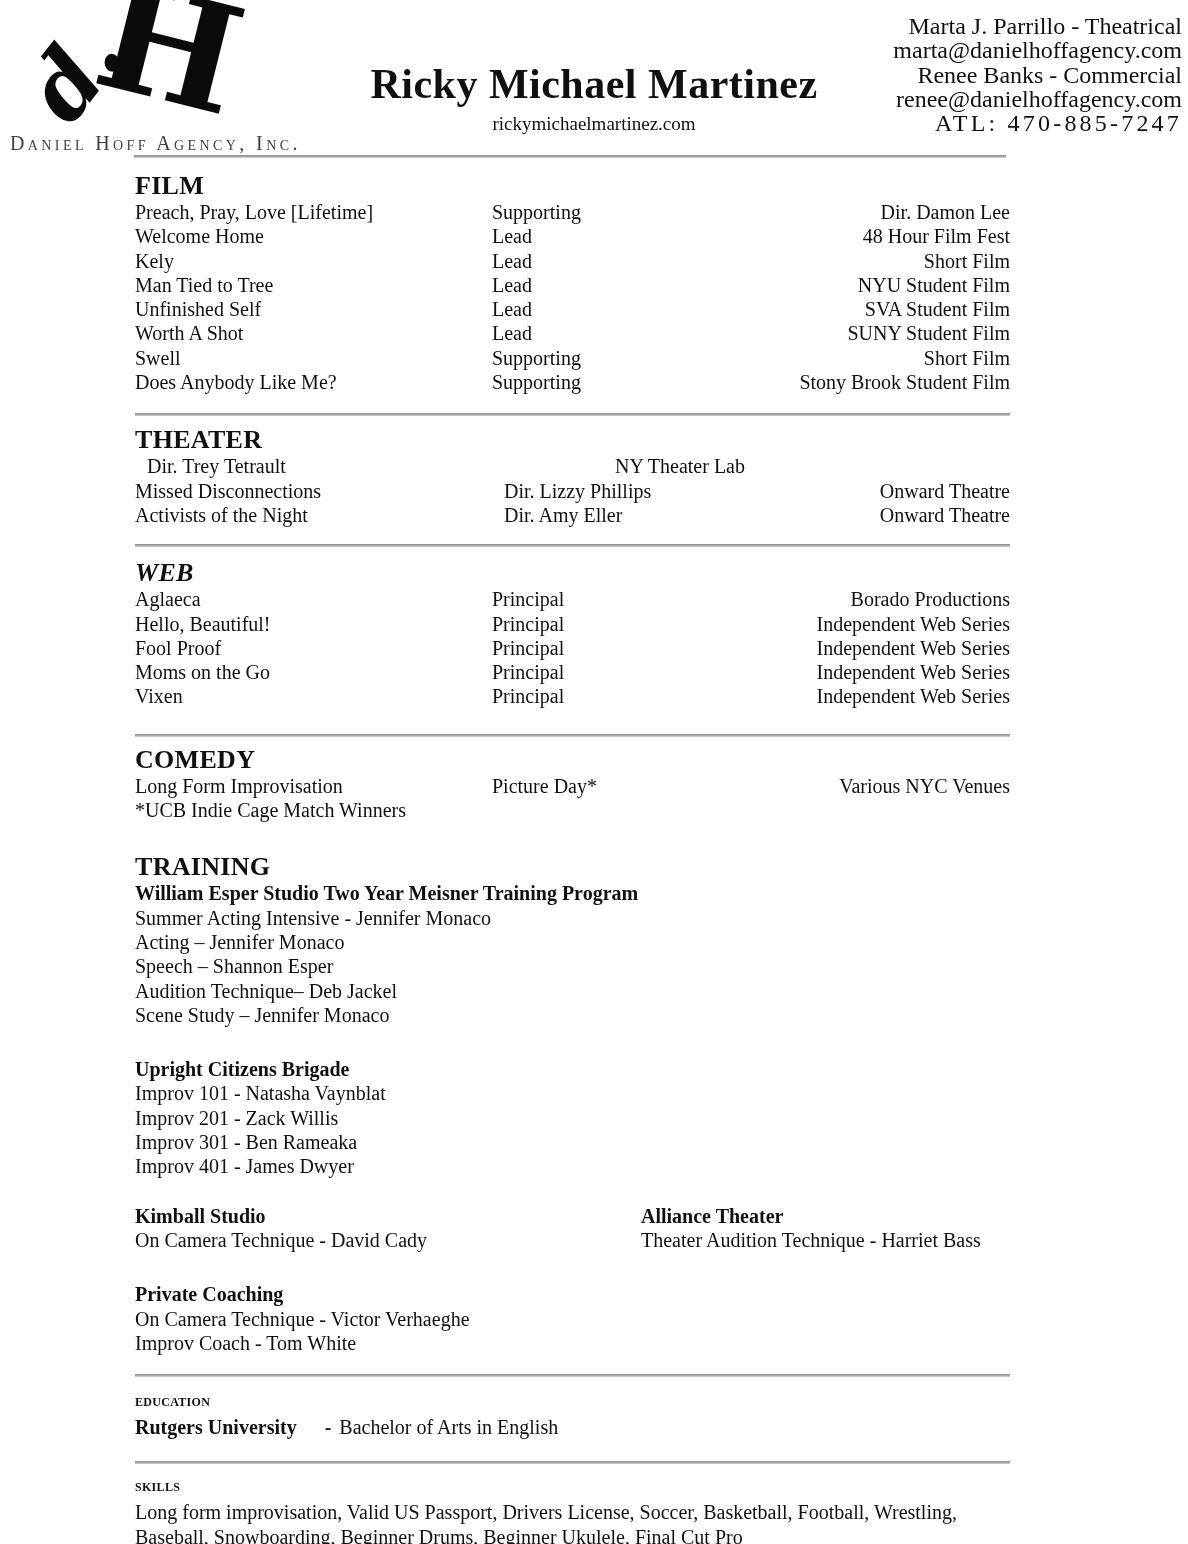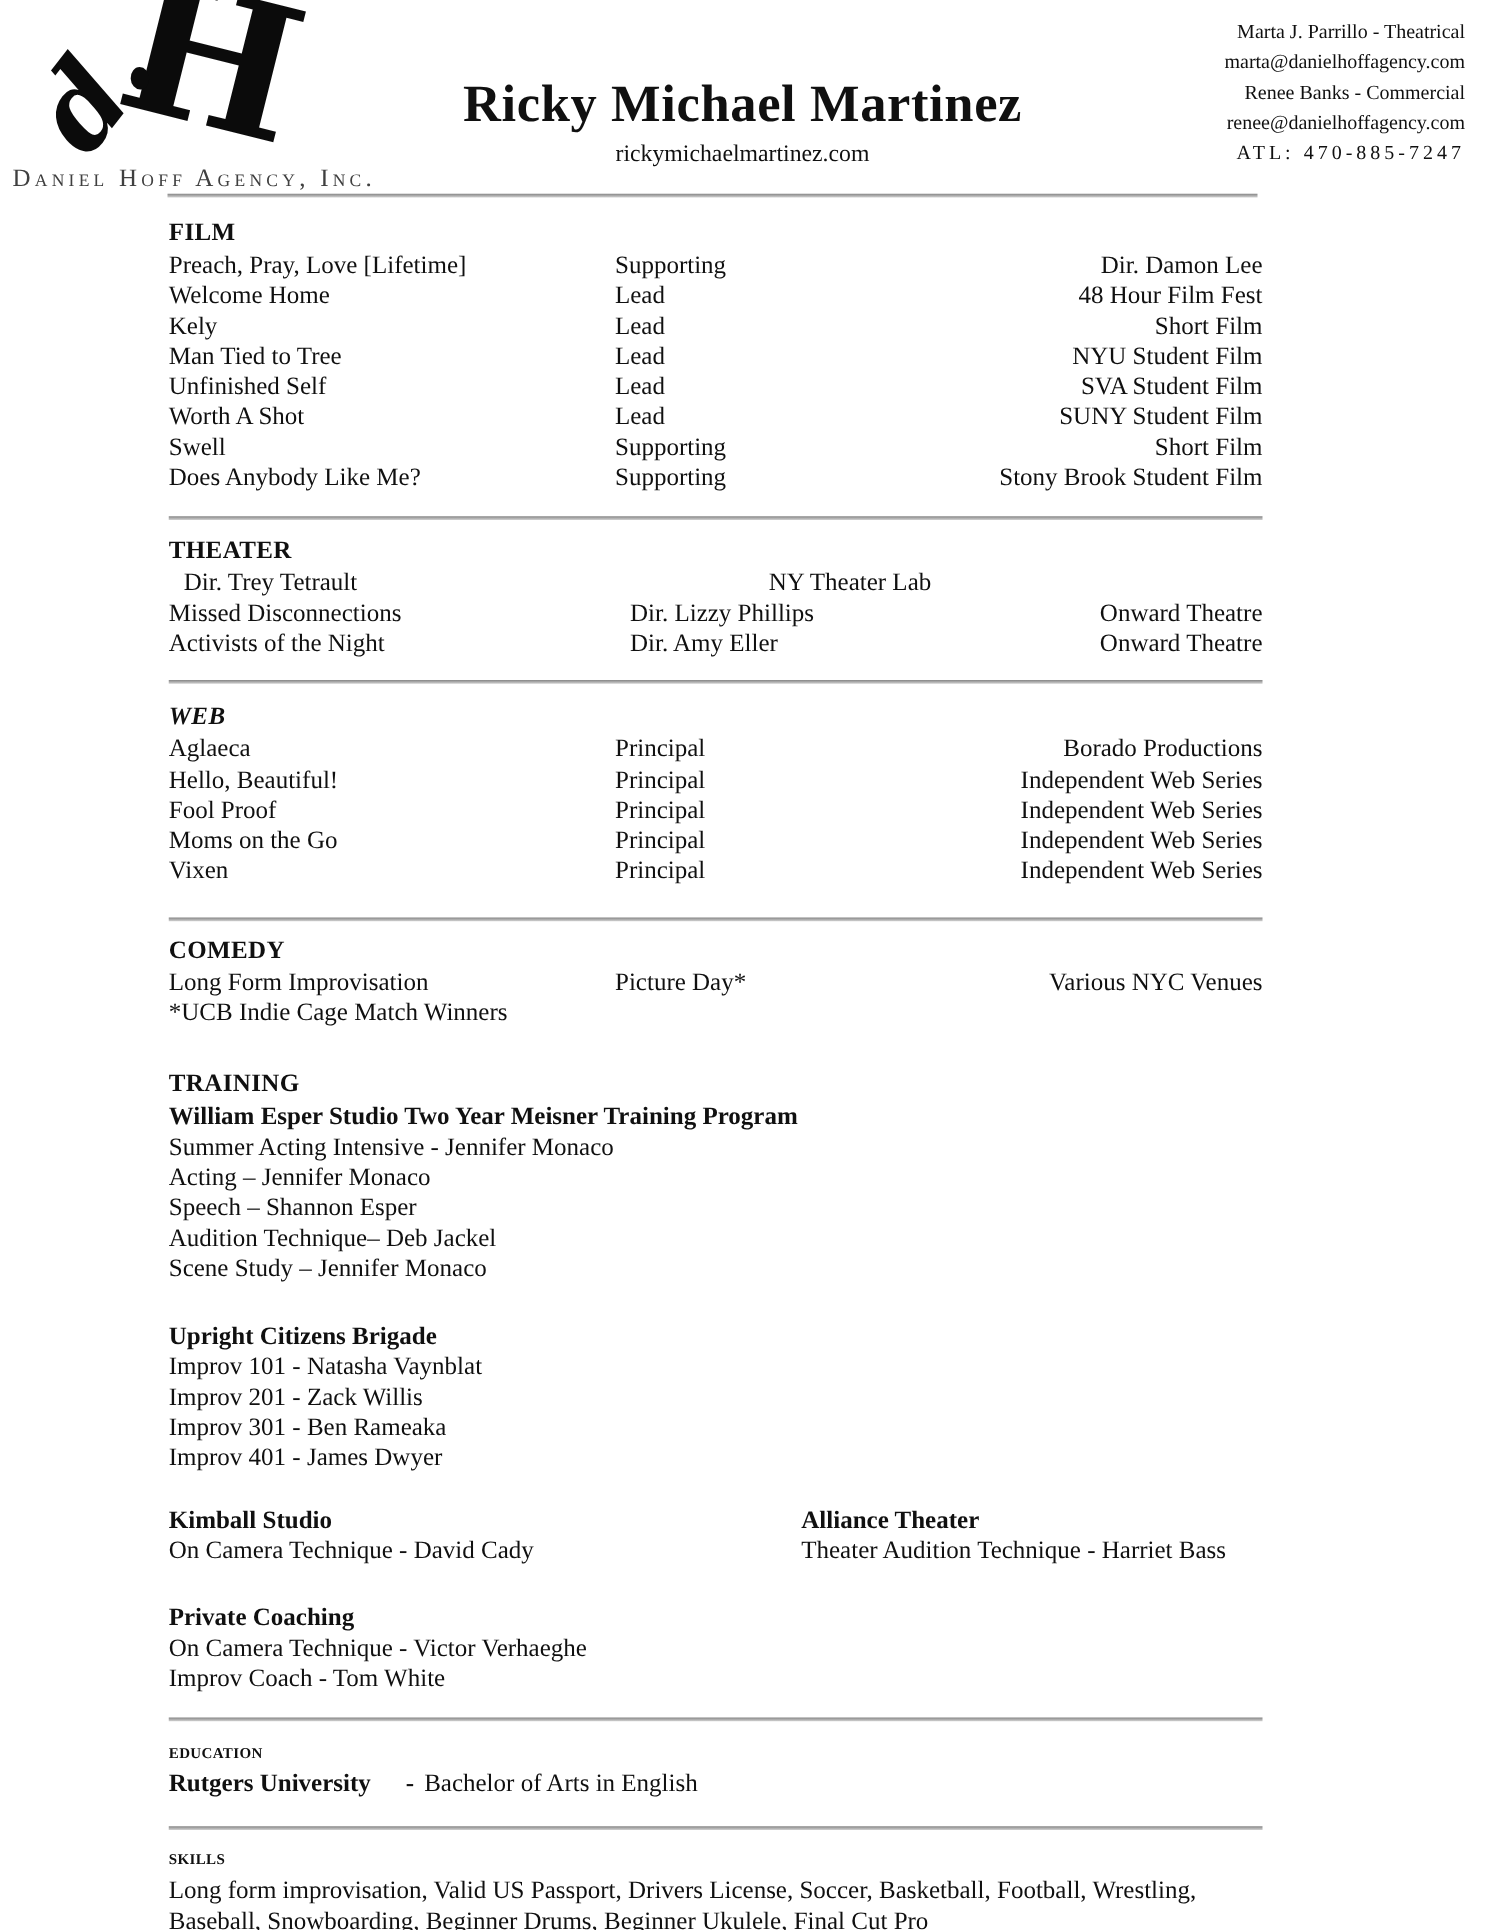--- a/index.html
+++ b/index.html
@@ -33,33 +33,33 @@
   .logo-text {
     position:absolute; left:2px; top:132px; width:330px;
     font-variant:small-caps; letter-spacing:3.4px;
     font-size:20px; color:#404040; white-space:nowrap;
   }
 
   .name-block { position:absolute; left:0; right:0; top:62px; text-align:center; }
   .name { font-size:42px; line-height:44px; font-weight:bold; letter-spacing:0.5px; }
   .website { margin-top:7px; font-size:19px; line-height:22px; }
 
-  .contact { position:absolute; right:16px; top:14px; text-align:right; font-size:16px; line-height:23.2px; }
+  .contact { position:absolute; right:6px; top:14px; text-align:right; font-size:24px; line-height:23.2px; }
   .contact .phone { letter-spacing:3.2px; }
 
   .rule {
     height:3px; border:none;
     background:linear-gradient(to bottom,#858585,#d2d2d2);
   }
   .header-rule { position:absolute; left:134px; bottom:0; width:872px; }
 
   
   .content { margin-left:135px; width:875px; }
 
-  .sec-title { font-size:20px; line-height:28px; font-weight:bold; letter-spacing:0.3px; }
+  .sec-title { font-size:26px; line-height:28px; font-weight:bold; letter-spacing:0.3px; }
   .sec-title-sm { font-size:12px; line-height:24px; font-weight:bold; letter-spacing:0.3px; }
 
   .row3 { display:grid; grid-template-columns:357px 253px 1fr; line-height:24.3px; }
   .row3 .c3 { text-align:right; }
   .theater .c2 { padding-left:12px; }
 
   .line { line-height:24.3px; }
   .bold { font-weight:bold; }
 
   .mt-film   { margin-top:14px; }

